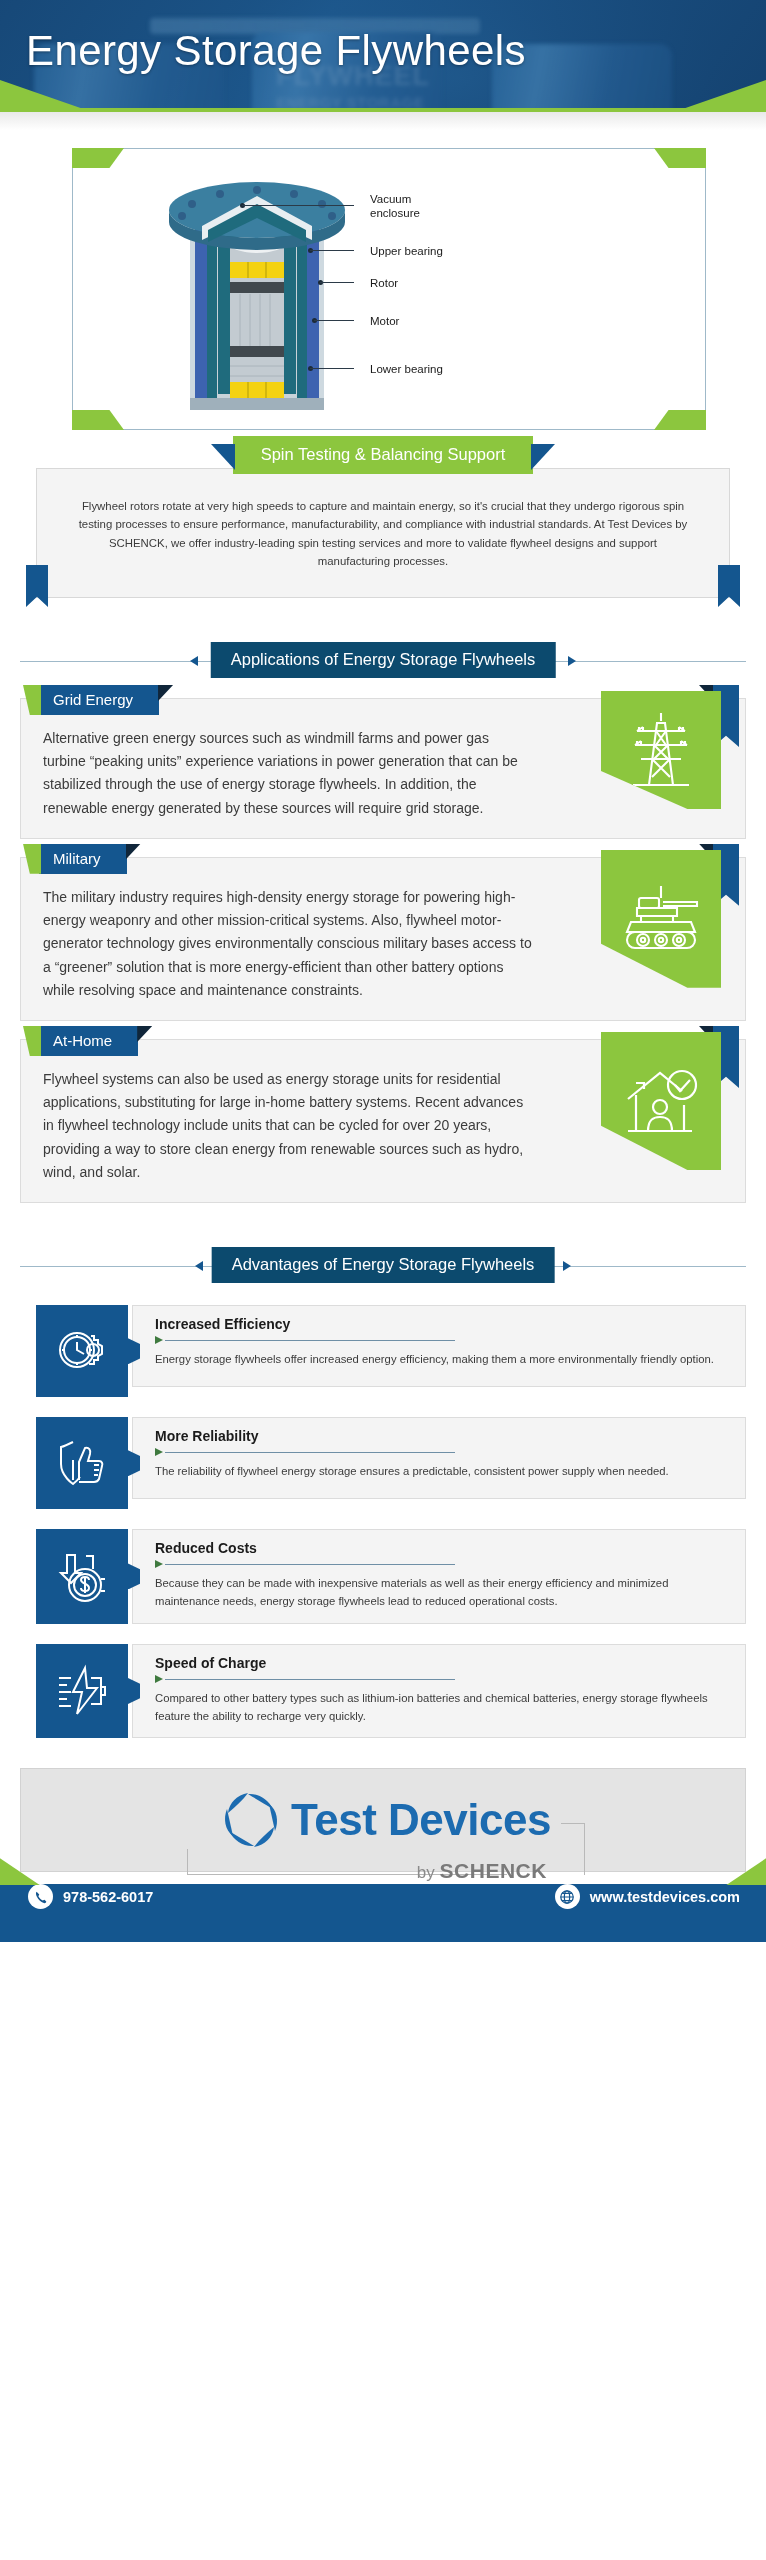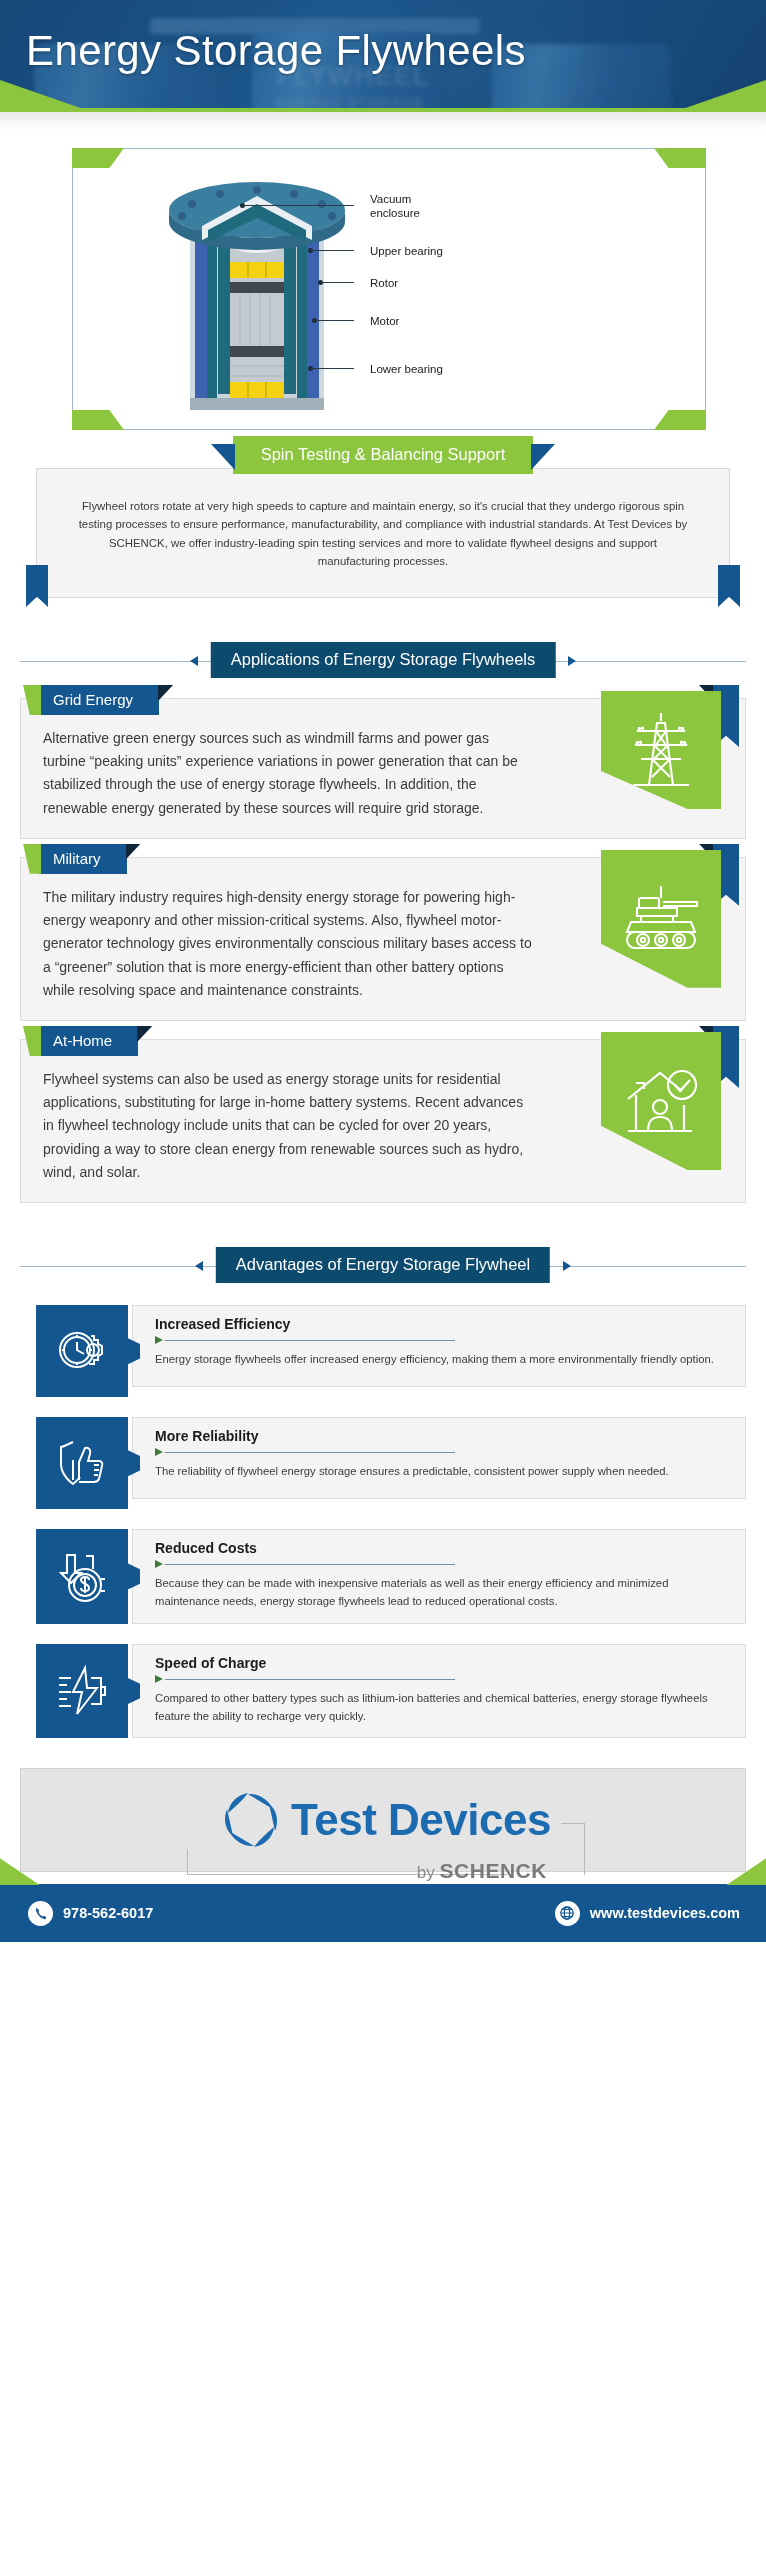--- a/index.html
+++ b/index.html
@@ -299,21 +299,21 @@
     position: absolute; right: -34px; bottom: -22px; width: 24px; height: 52px;
     border-right: 1px solid #b9b9b9; border-top: 1px solid #b9b9b9;
   }
 
   
   .footer {
     position: relative;
     width: 766px;
     height: 58px;
     background: #14568f;
-    display: flex; align-items: center;
+    display: flex; align-items: flex-start;
     margin-top: 12px;
   }
   .ftr-corner-l, .ftr-corner-r {
     position: absolute; top: -26px; width: 40px; height: 27px; background: #8cc63e;
   }
   .ftr-corner-l { left: 0;  clip-path: polygon(0 0, 100% 100%, 0 100%); }
   .ftr-corner-r { right: 0; clip-path: polygon(100% 0, 100% 100%, 0 100%); }
   .ftr-item {
     display: flex; align-items: center; gap: 10px;
     color: #ffffff; font-size: 14.5px; font-weight: bold;
@@ -527,21 +527,21 @@
       <path d="M28 70 C28 58 34 56 40 56 C46 56 52 58 52 70"></path>
     </svg>
   </div>
   <div class="app-body">Flywheel systems can also be used as energy storage units for residential applications, substituting for large in-home battery systems. Recent advances in flywheel technology include units that can be cycled for over 20 years, providing a way to store clean energy from renewable sources such as hydro, wind, and solar.</div>
 </div>
 
 <div class="section-head">
   <div class="rule"></div>
   <div class="arw l" style="left:175px;"></div>
   <div class="arw r" style="right:175px;"></div>
-  <div class="chip">Advantages of Energy Storage Flywheel</div>
+  <div class="chip">Advantages of Energy Storage Flywheels</div>
 </div>
 
 <div class="adv-row">
   <div class="adv-iconbox">
     <svg width="58" height="58" viewBox="0 0 58 58" fill="none" stroke="#ffffff" stroke-width="2">
       <circle cx="24" cy="28" r="17"></circle>
       <circle cx="24" cy="28" r="13"></circle>
       <path d="M24 20 L24 28 L31 32"></path>
       <path d="M24 13 L24 16 M24 40 L24 43 M9 28 L12 28 M36 28 L39 28"></path>
       <path d="M38 14 L41 14 L41 18 L45 18 L45 22 L49 24 L49 32 L45 34 L45 38 L41 38 L41 42 L36 42"></path>

